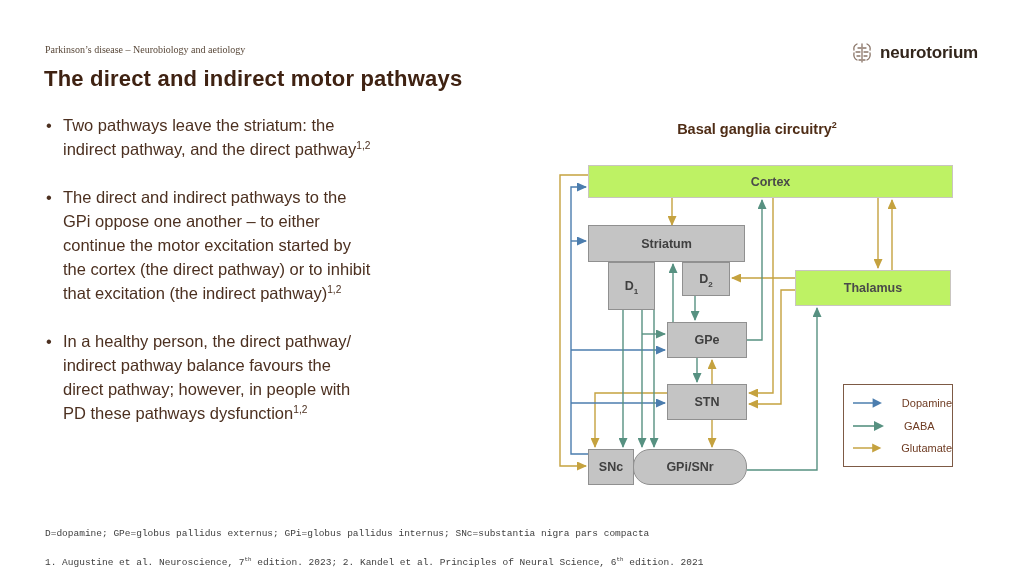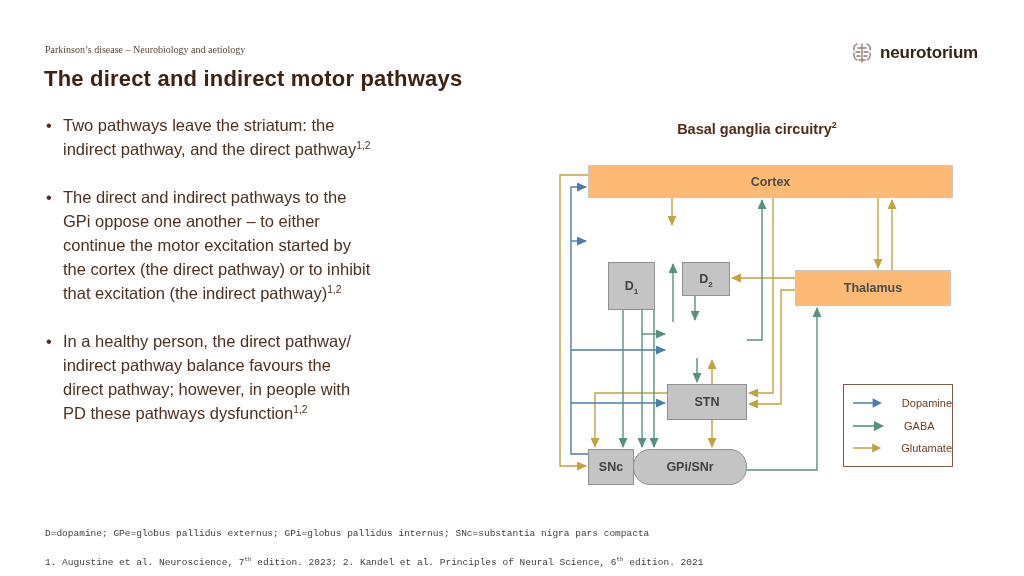--- a/index.html
+++ b/index.html
@@ -29,21 +29,21 @@
     text-align:center;font-size:14.5px;font-weight:bold;color:#4f2d16;height:20px;
   }
   .fig-title sup{font-size:62%;vertical-align:super;}
   .fig-canvas{position:relative;width:424px;height:352px;margin-top:10px;}
   .fig-canvas svg.wires{position:absolute;left:0;top:0;}
   .node{
     position:absolute;display:flex;align-items:center;justify-content:center;
     background:#c4c4c4;border:1px solid #909090;box-sizing:border-box;
     font-size:12.5px;font-weight:bold;color:#404040;
   }
-  .node.big{background:#fdba74;border:1px solid #c9c5c0;color:#4a4a4a;}
+  .node.big{background:#bef264;border:1px solid #c9c5c0;color:#4a4a4a;}
   .node sub{font-size:64%;line-height:0;vertical-align:sub;}
   .wires{fill:none;}
   .dop{stroke:#4b7dae;stroke-width:1.4;}
   .gab{stroke:#579181;stroke-width:1.4;}
   .glu{stroke:#c5a23f;stroke-width:1.4;}
   
   .legend{
     position:absolute;left:298px;top:234px;width:110px;height:83px;
     background:#ffffff;border:1.5px solid #7d5a45;box-sizing:border-box;
     display:flex;flex-direction:column;justify-content:space-evenly;padding:2px 0 2px 9px;
@@ -144,28 +144,34 @@
         <path class="gab" d="M150,146 V170" marker-end="url(#m-gab)"></path>
         <path class="gab" d="M128,172 V114" marker-end="url(#m-gab)"></path>
         <path class="gab" d="M152,208 V232" marker-end="url(#m-gab)"></path>
         <path class="gab" d="M202,190 H217 V50" marker-end="url(#m-gab)"></path>
         <path class="gab" d="M202,320 H272 V158" marker-end="url(#m-gab)"></path>
       </svg>
 
       <div class="node big" style="left:43px;top:15px;width:365px;height:33px;">
           <span>Cortex</span>
         </div>
+      <div class="node" style="left:43px;top:75px;width:157px;height:37px;">
+          <span>Striatum</span>
+        </div>
       <div class="node" style="left:63px;top:112px;width:47px;height:48px;">
           <span><span>D</span><sub>1</sub></span>
         </div>
       <div class="node" style="left:137px;top:112px;width:48px;height:34px;">
           <span><span>D</span><sub>2</sub></span>
         </div>
       <div class="node big" style="left:250px;top:120px;width:156px;height:36px;">
           <span>Thalamus</span>
+        </div>
+      <div class="node" style="left:122px;top:172px;width:80px;height:36px;">
+          <span>GPe</span>
         </div>
       <div class="node" style="left:122px;top:234px;width:80px;height:36px;">
           <span>STN</span>
         </div>
       <div class="node" style="left:43px;top:299px;width:46px;height:36px;">
           <span>SNc</span>
         </div>
       <div class="node" style="left:88px;top:299px;width:114px;height:36px;border-radius:17px;">
           <span>GPi/SNr</span>
         </div>

